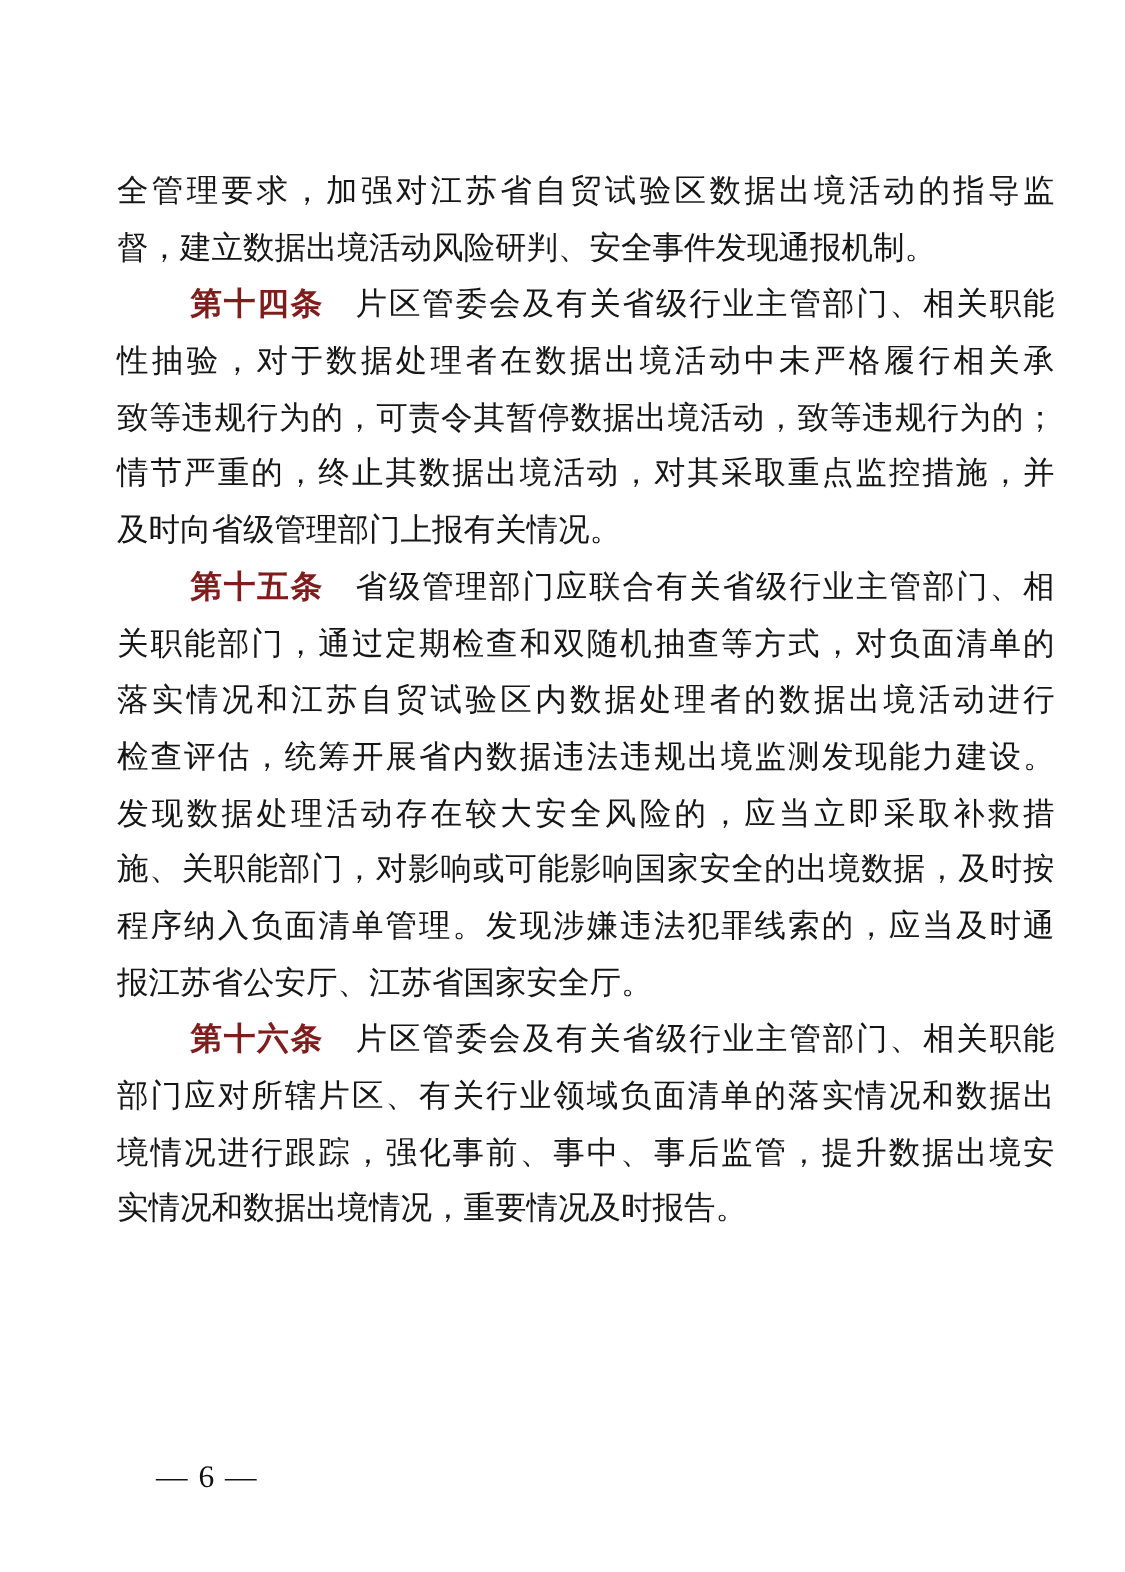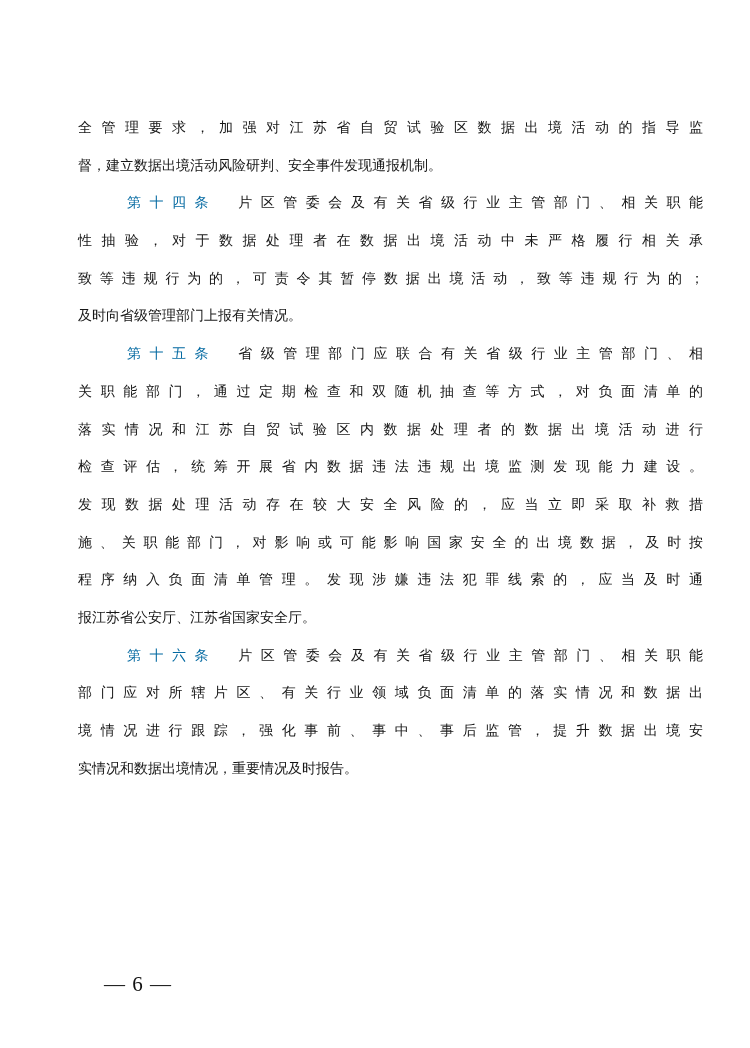--- a/index.html
+++ b/index.html
@@ -19,21 +19,21 @@
     left: 0; top: 0;
     width: 750px; height: 1048px;
     background: #ffffff;
     overflow: hidden;
   }
   .body-text {
     position: absolute;
     left: 78px;
     top: 109px;
     width: 625px;
-    font-size: 14px;
+    font-size: 21px;
     line-height: 37.7px;
     color: #161616;
   }
   
   .ln {
     text-align: justify;
     text-align-last: justify;
     text-justify: inter-character;
     height: 37.7px;
     overflow: visible;
@@ -43,23 +43,23 @@
     text-align-last: left;
   }
   .ln.ind {
     text-indent: 49px;
   }
   .ln.tight {
     letter-spacing: -0.9px;
   }
   .art {
     font-family: "Liberation Sans", "DejaVu Sans", sans-serif;
-    font-weight: 400;
+    font-weight: 700;
     margin-right: 21px;
-    color: #0369a1;
+    color: #7f1d1d;
   }
   .footer {
     position: absolute;
     left: 104px;
     top: 972px;
     font-size: 21px;
     letter-spacing: 1px;
     color: #111111;
   }
 </style>
@@ -69,20 +69,21 @@
 <div class="page">
   <div class="body-text">
 
     <div class="ln">全管理要求，加强对江苏省自贸试验区数据出境活动的指导监</div>
     <div class="ln end">督，建立数据出境活动风险研判、安全事件发现通报机制。</div>
 
     <div class="ln ind"><span class="art">第十四条</span><span>片区管委会及有关省级行业主管部门、相关职能</span></div>
 
     <div class="ln">性抽验，对于数据处理者在数据出境活动中未严格履行相关承</div>
     <div class="ln tight">致等违规行为的，可责令其暂停数据出境活动，致等违规行为的；</div>
+    <div class="ln">情节严重的，终止其数据出境活动，对其采取重点监控措施，并</div>
     <div class="ln end">及时向省级管理部门上报有关情况。</div>
 
     <div class="ln ind"><span class="art">第十五条</span><span>省级管理部门应联合有关省级行业主管部门、相</span></div>
 
     <div class="ln">关职能部门，通过定期检查和双随机抽查等方式，对负面清单的</div>
     <div class="ln">落实情况和江苏自贸试验区内数据处理者的数据出境活动进行</div>
     <div class="ln">检查评估，统筹开展省内数据违法违规出境监测发现能力建设。</div>
     <div class="ln">发现数据处理活动存在较大安全风险的，应当立即采取补救措</div>
     <div class="ln">施、关职能部门，对影响或可能影响国家安全的出境数据，及时按</div>
     <div class="ln">程序纳入负面清单管理。发现涉嫌违法犯罪线索的，应当及时通</div>

